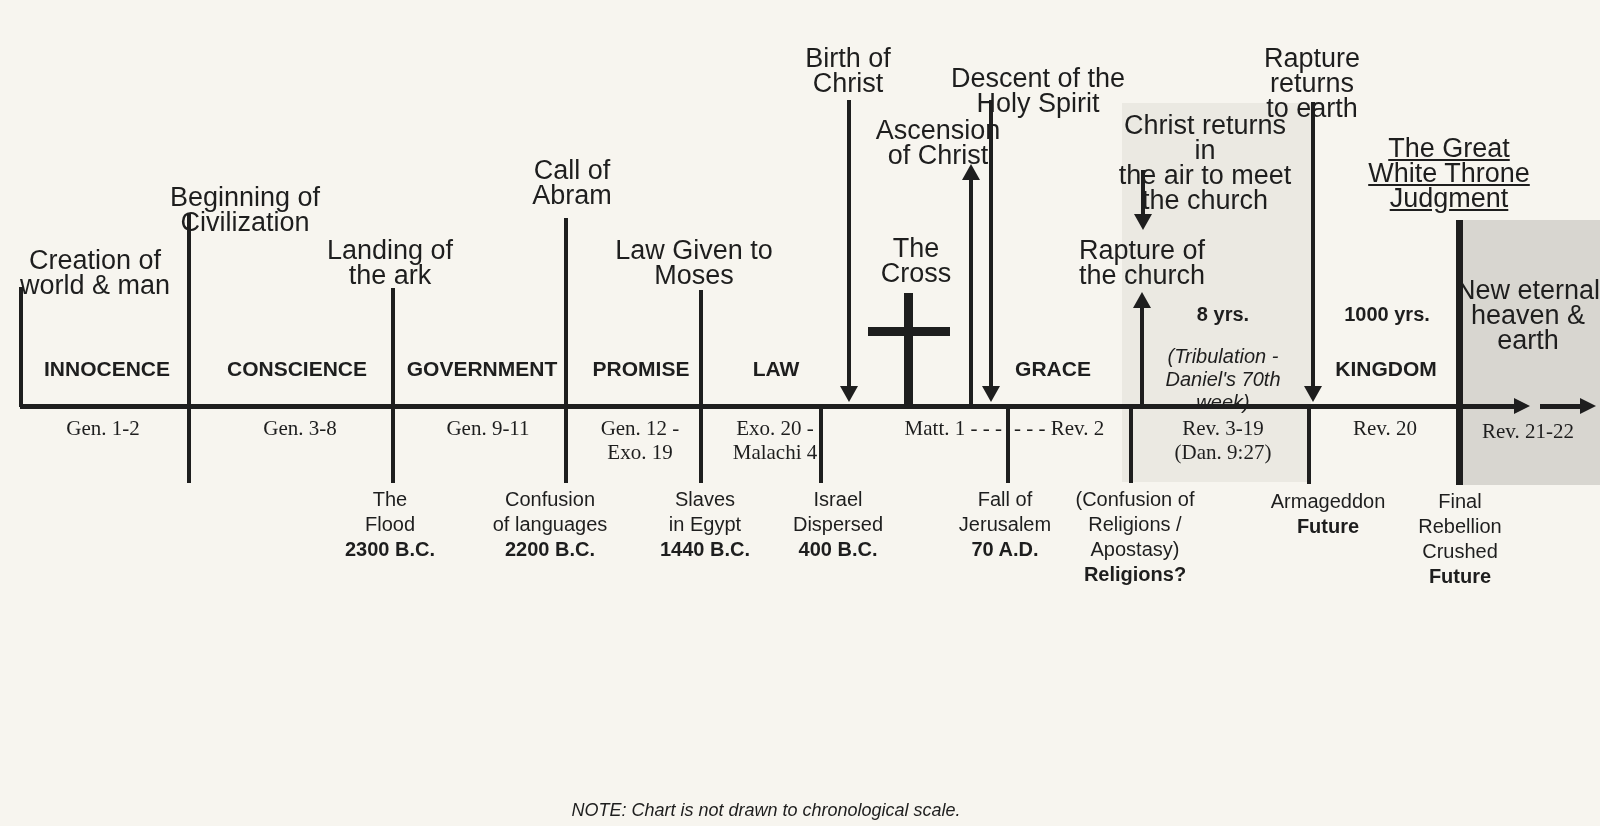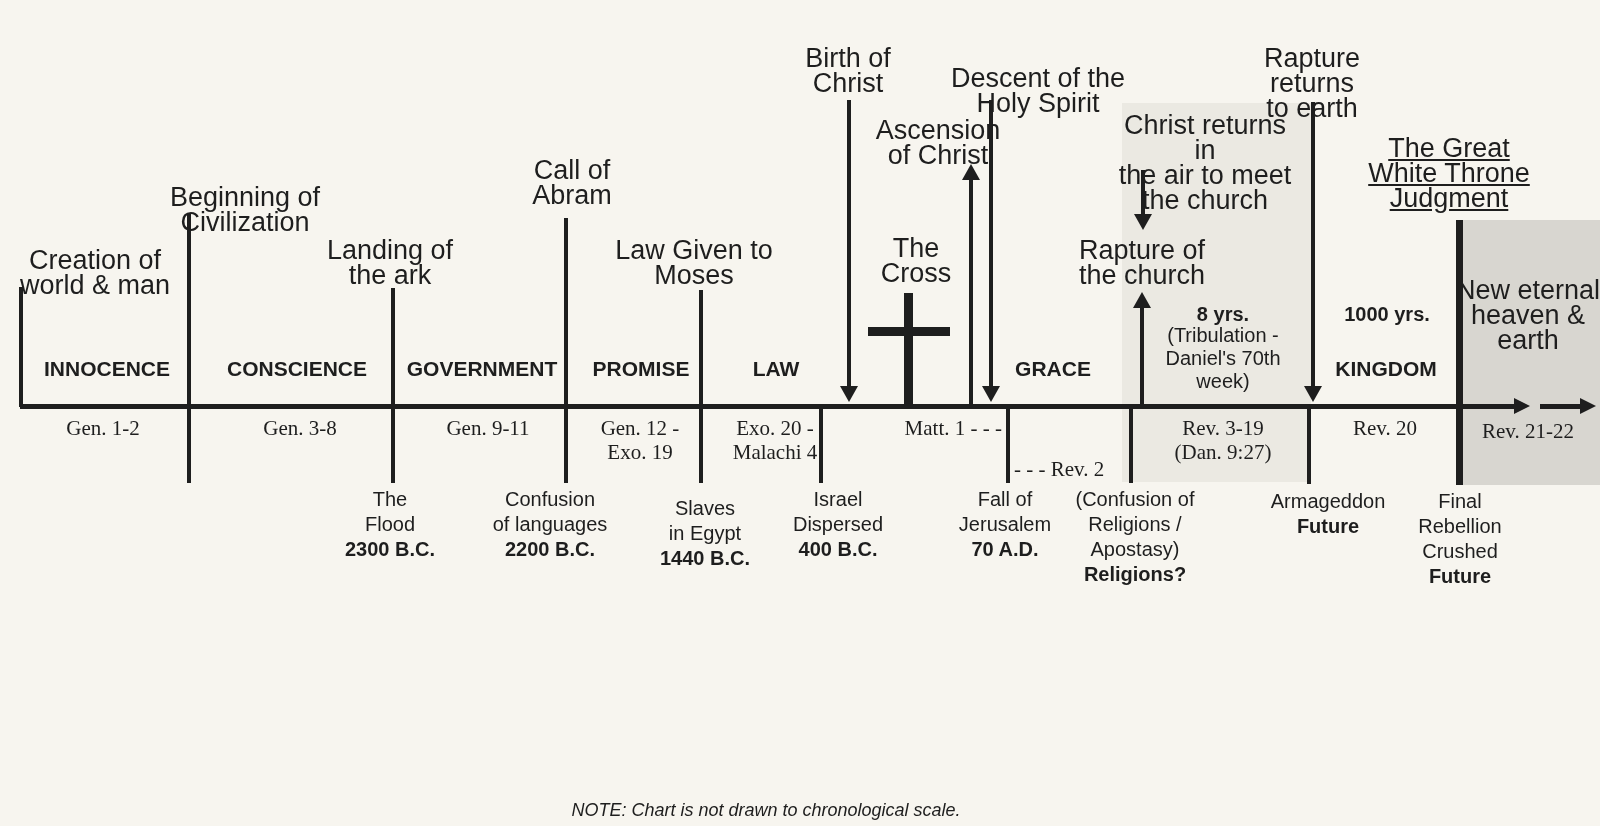--- a/index.html
+++ b/index.html
@@ -134,37 +134,37 @@
   <div class="disp" style="left:1286px;top:358px;width:200px;">KINGDOM</div>
 
   <div class="scrip" style="left:23px;top:416px;width:160px;">Gen. 1-2</div>
   <div class="scrip" style="left:220px;top:416px;width:160px;">Gen. 3-8</div>
   <div class="scrip" style="left:408px;top:416px;width:160px;">Gen. 9-11</div>
   <div class="scrip" style="left:560px;top:416px;width:160px;">Gen. 12 -
 Exo. 19</div>
   <div class="scrip" style="left:695px;top:416px;width:160px;">Exo. 20 -
 Malachi 4</div>
   <div class="scrip right" style="left:880px;top:416px;width:122px;">Matt. 1 - - -</div>
-  <div class="scrip left" style="left:1014px;top:416px;width:130px;margin-top:41px;">- - - Rev. 2</div>
+  <div class="scrip left" style="left:1014px;top:416px;width:130px;">- - - Rev. 2</div>
   <div class="scrip" style="left:1143px;top:416px;width:160px;">Rev. 3-19
 (Dan. 9:27)</div>
   <div class="scrip" style="left:1305px;top:416px;width:160px;">Rev. 20</div>
   <div class="scrip" style="left:1448px;top:419px;width:160px;">Rev. 21-22</div>
 
   <div class="evb" style="left:295px;top:487px;width:190px;">
     <div class="nm">The
 Flood</div>
     <div class="date">2300 B.C.</div>
   </div>
   <div class="evb" style="left:455px;top:487px;width:190px;">
     <div class="nm">Confusion
 of languages</div>
     <div class="date">2200 B.C.</div>
   </div>
-  <div class="evb" style="left:610px;top:487px;width:190px;margin-top:9px;">
+  <div class="evb" style="left:610px;top:487px;width:190px;">
     <div class="nm">Slaves
 in Egypt</div>
     <div class="date">1440 B.C.</div>
   </div>
   <div class="evb" style="left:743px;top:487px;width:190px;">
     <div class="nm">Israel
 Dispersed</div>
     <div class="date">400 B.C.</div>
   </div>
   <div class="evb" style="left:910px;top:487px;width:190px;">
@@ -183,20 +183,20 @@
     <div class="date">Future</div>
   </div>
   <div class="evb" style="left:1365px;top:489px;width:190px;">
     <div class="nm">Final
 Rebellion
 Crushed</div>
     <div class="date">Future</div>
   </div>
 
   <div class="pnum" style="left:1163px;top:303px;width:120px;">8 yrs.</div>
-  <div class="pnote" style="left:1138px;top:324px;width:170px;">(Tribulation -
+  <div class="pnote" style="left:1138px;top:345px;width:170px;font-style:italic;">(Tribulation -
 Daniel's 70th
 week)</div>
   <div class="pnum" style="left:1317px;top:303px;width:140px;">1000 yrs.</div>
 
   <div class="note" style="left:466px;top:799px;width:600px;">NOTE: Chart is not drawn to chronological scale.</div>
 
 </div>
 
 </body></html>

